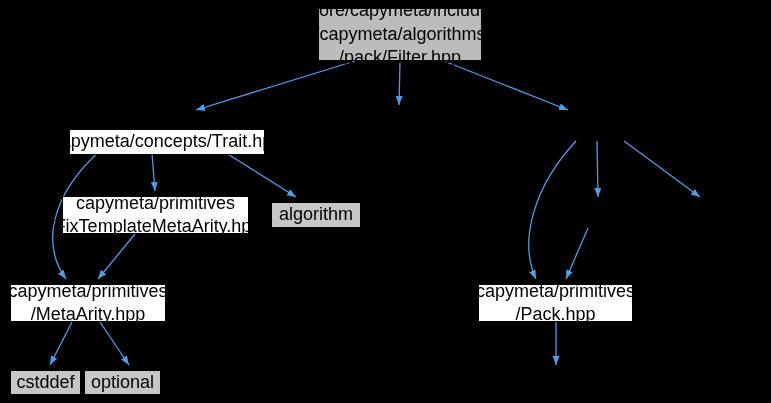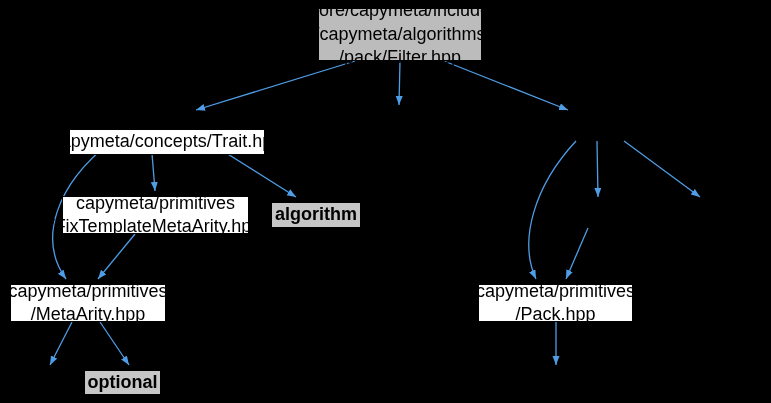--- a/index.html
+++ b/index.html
@@ -34,21 +34,20 @@
     justify-content: center;
     text-align: center;
     font-size: 18px;
     line-height: 1.3;
     white-space: pre-line;
     cursor: pointer;
   }
   .node.system {
     background: #c6c6c6;
     cursor: default;
-    font-weight: bold;
   }
   .node.current {
     background: #bcbcbc;
     cursor: default;
   }
 </style>
 </head>
 <body>
 
 <div class="graph-canvas">
@@ -91,18 +90,19 @@
   <div class="node system" style="left:271px; top:202px; width:90px; height:26px;">algorithm</div>
 
 
 
   <div class="node" style="left:10px;  top:284px; width:156px; height:38px;">capymeta/primitives
 /MetaArity.hpp</div>
 
   <div class="node" style="left:478px; top:284px; width:155px; height:38px;">capymeta/primitives
 /Pack.hpp</div>
 
+  <div class="node system" style="left:10px;  top:370px; width:71px; height:25px;">cstddef</div>
 
   <div class="node system" style="left:84px;  top:370px; width:77px; height:25px;">optional</div>
 
   <div class="node system" style="left:527px; top:370px; width:57px; height:25px;margin-top:32px;">tuple</div>
 
 </div>
 
 </body></html>

